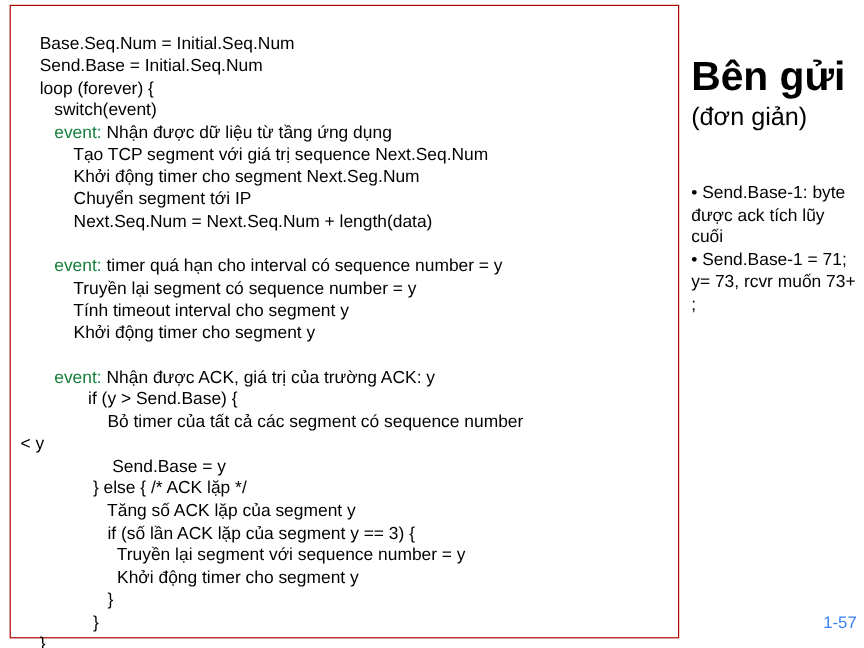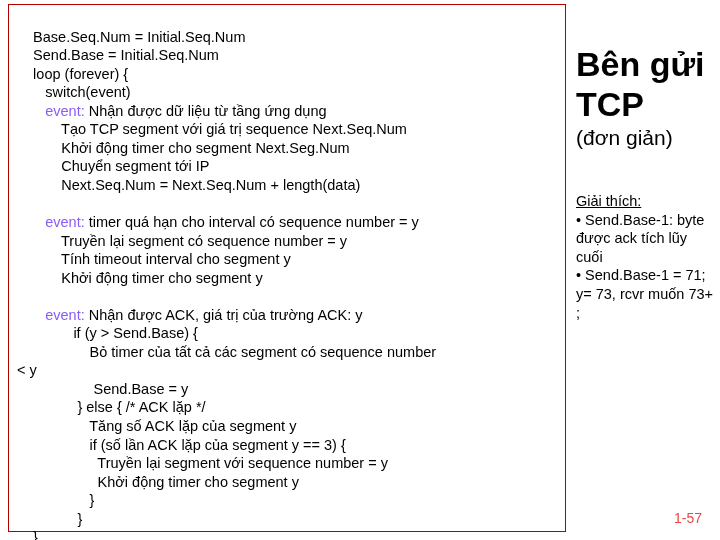--- a/index.html
+++ b/index.html
@@ -18,21 +18,21 @@
       width: 558px;
       height: 528px;
       border: 1.5px solid #b00000;
       padding: 4px 8px;
       font-size: 14.5px;
       line-height: 1.28;
       color: #000;
       white-space: pre;
       font-family: Arial, sans-serif;
     }
-    .code-box .ev { color: #8b5cf6; margin-top: 28px; }
+    .code-box .ev { color: #15803d; margin-top: 28px; }
     .right {
       position: absolute;
       left: 576px;
       top: 44px;
       width: 138px;
     }
     .title {
       font-size: 34px;
       font-weight: bold;
       color: #000;
@@ -45,24 +45,24 @@
     }
     .notes {
       margin-top: 42px;
       font-size: 14.5px;
       line-height: 1.28;
       color: #000;
     }
     .notes .u { text-decoration: underline; }
     .pagenum {
       position: absolute;
-      right: 18px;
+      right: 6px;
       bottom: 14px;
       font-size: 14px;
-      color: #ef4444;
+      color: #3b82f6;
     }
   </style>
 </head>
 <body>
 
 <div class="code-box">
 <span>    Base.Seq.Num = Initial.Seq.Num</span>
 <span>    Send.Base = Initial.Seq.Num</span>
 <span>    loop (forever) {</span>
 <span>       switch(event)</span>
@@ -87,22 +87,20 @@
 <span>                  if (số lần ACK lặp của segment y == 3) {</span>
 <span>                    Truyền lại segment với sequence number = y</span>
 <span>                    Khởi động timer cho segment y</span>
 <span>                  }</span>
 <span>               }</span>
 <span>    }</span>
 </div>
 
 <div class="right">
   <div class="title">Bên gửi</div>
-  <div class="title">TCP</div>
   <div class="subtitle">(đơn giản)</div>
   <div class="notes">
-    <div class="u">Giải thích:</div>
     <div>• Send.Base-1: byte được ack tích lũy cuối</div>
     <div>• Send.Base-1 = 71; y= 73, rcvr muốn 73+ ;</div>
   </div>
 </div>
 
 <div class="pagenum">1-57</div>
 
 </body></html>

